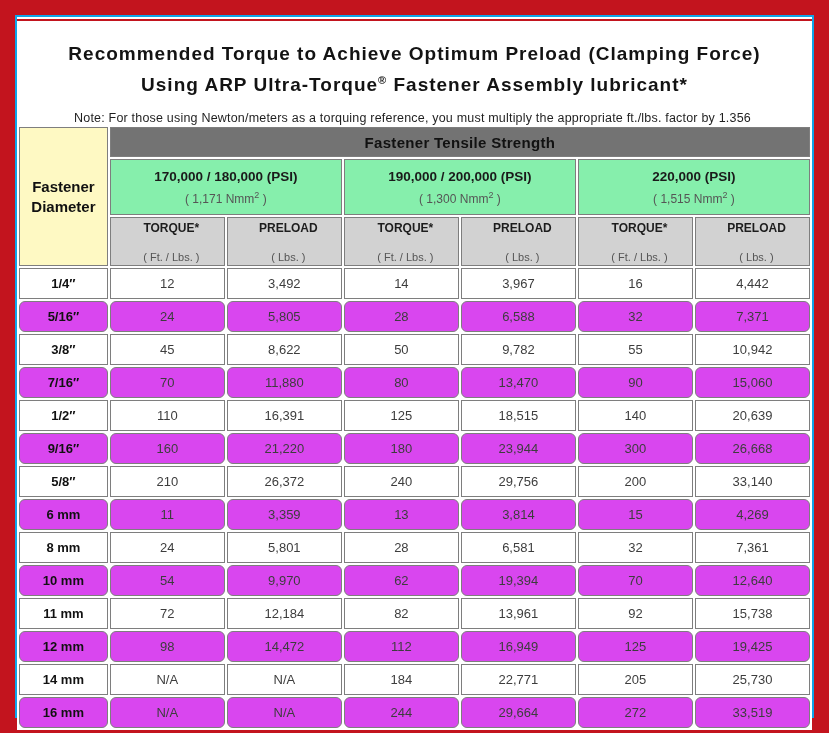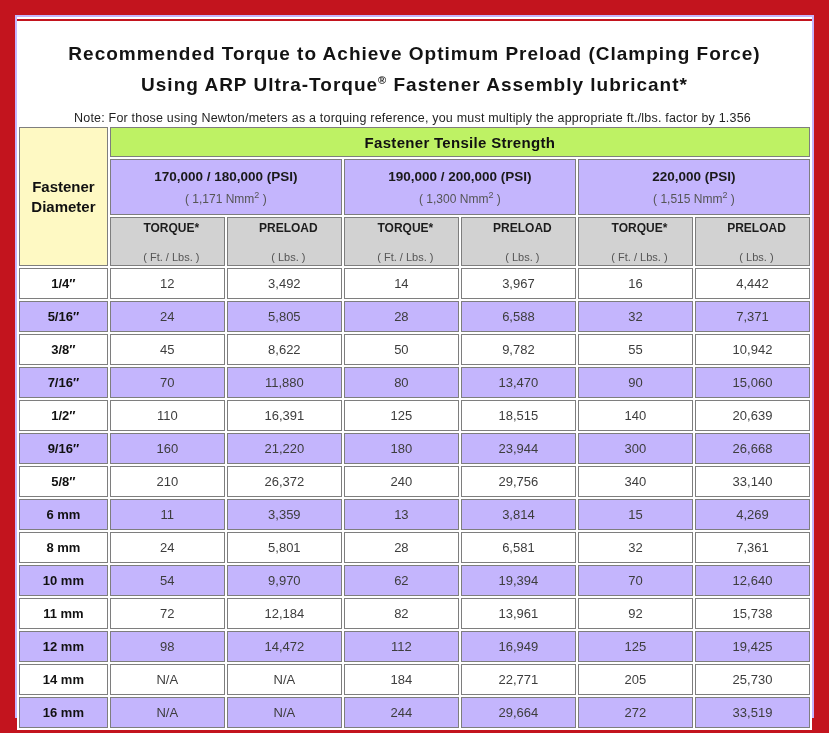--- a/index.html
+++ b/index.html
@@ -11,21 +11,21 @@
   body {
     background: #c3141e;
     position: relative;
     overflow: hidden;
     font-family: "Liberation Sans", sans-serif;
   }
   .frame {
     position: absolute;
     left: 15px; right: 15px; top: 15px; bottom: 15px;
     background: #ffffff;
-    border: 2px solid #c4b5fd;
+    border: 2px solid #0ea5e9;
     box-sizing: border-box;
     display: flex;
     flex-direction: column;
   }
   .top-redline {
     height: 2px;
     background: #c3141e;
     margin-top: 2px;
     flex: 0 0 auto;
   }
@@ -70,29 +70,29 @@
   .corner {
     background: #fef9c3;
     vertical-align: bottom;
     font-weight: bold;
     font-size: 15px;
     line-height: 20px;
     color: #111111;
     padding-bottom: 7px;
   }
   .main-head {
-    background: #bef264;
+    background: #737373;
     font-weight: bold;
     font-size: 15px;
     color: #111111;
     height: 28px;
     letter-spacing: 0.3px;
   }
   tr.psi-row th {
-    background: #c4b5fd;
+    background: #86efac;
     height: 54px;
   }
   .psi {
     font-size: 13.5px;
     font-weight: bold;
     color: #1a1a1a;
   }
   .nmm {
     font-size: 12px;
     font-weight: normal;
@@ -116,21 +116,22 @@
     color: #555555;
     margin-top: 16px;
   }
   tbody td {
     height: 29px;
     font-size: 13px;
     color: #3d3d3d;
     background: #ffffff;
   }
   tbody tr.alt td {
-    background: #c4b5fd;
+    background: #d946ef;
+    border-radius: 6px;
   }
   tbody td.diam {
     font-weight: bold;
     color: #111111;
     font-size: 13px;
   }
 </style>
 </head>
 <body>
 
@@ -258,21 +259,21 @@
           <td>23,944</td>
           <td>300</td>
           <td>26,668</td>
         </tr>
         <tr>
           <td class="diam">5/8″</td>
           <td>210</td>
           <td>26,372</td>
           <td>240</td>
           <td>29,756</td>
-          <td>340</td>
+          <td>200</td>
           <td>33,140</td>
         </tr>
         <tr class="alt">
           <td class="diam">6 mm</td>
           <td>11</td>
           <td>3,359</td>
           <td>13</td>
           <td>3,814</td>
           <td>15</td>
           <td>4,269</td>

